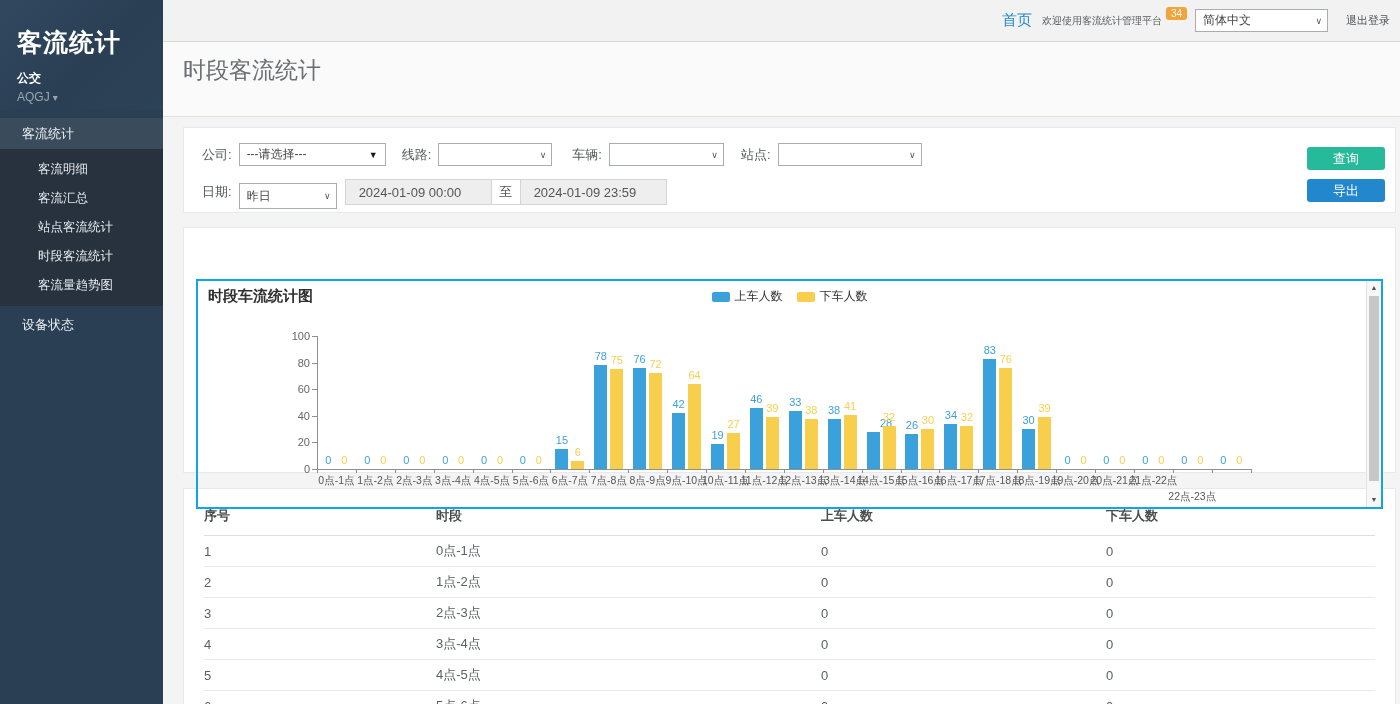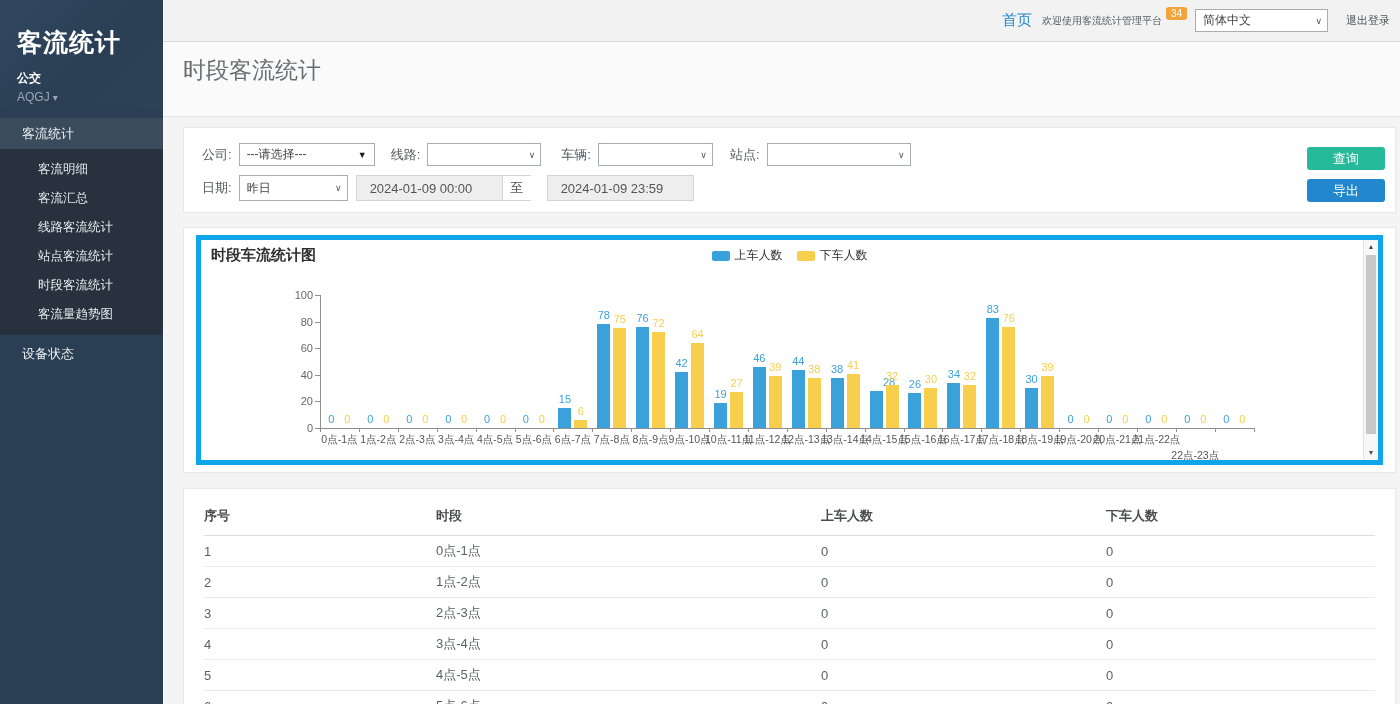--- a/index.html
+++ b/index.html
@@ -53,40 +53,40 @@
   
   .panel.filters{ height:86px; padding:15px 14px 0 18px; position:relative; margin-bottom:14px; }
   .frow{ display:flex; align-items:center; }
   .frow + .frow{ margin-top:9px; }
   .flabel{ font-size:13px; color:#55585B; margin-right:7px; white-space:nowrap; }
   .sel{ position:relative; display:inline-flex; align-items:center; background:#fff;
     border:1px solid #A9ACB2; height:23px; font-size:12px; color:#444;
     padding:0 20px 0 7px; cursor:pointer; }
   .sel .glyph{ position:absolute; right:5px; color:#555; font-size:9px; }
   .sel.classic .glyph{ color:#1a1a1a; font-size:9px; right:7px; }
-  .w-company{ width:136px; } .w-line{ width:114px; margin-right:20px; }
+  .w-company{ width:147px; } .w-line{ width:114px; margin-right:20px; }
   .w-vehicle{ width:115px; margin-right:17px; } .w-station{ width:144px; }
   .g-line{ margin-left:16px; } .g-vehicle{ margin-left:0; } .g-station{ margin-left:0; }
-  .w-preset{ width:109px; height:26px; }
+  .w-preset{ width:98px; height:26px;margin-top:8px; }
   .date-input{ height:26px; width:147px; background:#EEEEEE; border:1px solid #D4D4D4;
     font-size:13px; color:#555; padding:0 0 0 13px; margin-left:8px;
     font-family:"Liberation Sans", sans-serif; }
   .to-sep{ display:inline-block; height:26px; line-height:24px; width:28px; text-align:center;
     background:#fff; border:1px solid #D4D4D4; border-left:none; border-right:none;
     font-size:13px; color:#555; }
-  .date-input.second{ margin-left:16px; }
+  .date-input.second{ margin-left:0; }
   .date-input.first{ margin-right:0; }
   .btn{ position:absolute; right:10px; width:78px; height:23px; border:none; border-radius:3px;
     color:#fff; font-size:13px; cursor:pointer; font-family:"Liberation Sans", sans-serif; }
   .btn-query{ top:19px; }
   .btn-export{ top:51px; }
 
   
   .panel.chart{ height:246px; padding:7px 12px; margin-bottom:15px; }
-  .chart-box{ position:relative; width:100%; height:100%; border:5px solid #0ea5e9; overflow:hidden; }
+  .chart-box{ position:relative; width:100%; height:100%; border:2px solid #0ea5e9; overflow:hidden;margin-top:44px; }
   .chart-title{ position:absolute; left:10px; top:6px; font-size:15px; font-weight:bold; color:#2F2F2F; }
   .legend{ position:absolute; left:50%; transform:translateX(-50%); top:7px;
     display:flex; align-items:center; gap:14px; }
   .legend-item{ display:flex; align-items:center; gap:5px; font-size:12px; color:#333; cursor:pointer; }
   .swatch{ width:18px; height:10px; border-radius:2px; }
   .axis{ position:absolute; background:#8F8F8F; }
   .tick{ position:absolute; background:#8F8F8F; }
   .ylab{ position:absolute; width:38px; text-align:right; font-size:11px; color:#666; }
   .xlab{ position:absolute; width:60px; text-align:center; font-size:10.5px; color:#555;
     white-space:nowrap; }
@@ -119,21 +119,20 @@
     <div class="org">公交</div>
     <div class="userline">
       <span>AQGJ</span><span class="caret">▾</span>
     </div>
   </div>
   <div class="menu">
       <div class="menu-parent open">客流统计</div>
       <div class="submenu">
         <div class="submenu-item">客流明细</div>
         <div class="submenu-item">客流汇总</div>
-        <div class="submenu-item">线路客流统计</div>
         <div class="submenu-item">站点客流统计</div>
         <div class="submenu-item">时段客流统计</div>
         <div class="submenu-item">客流量趋势图</div>
       </div>
       <div class="menu-parent plain">设备状态</div>
     </div>
 </div>
 
 <div class="main">
 
@@ -301,21 +300,21 @@
           <div class="bar-label" style="left: 476.6px; top: 87.9px; color: rgb(248, 207, 77);">64</div>
           <div class="bar" style="left: 513px; top: 162.7px; width: 13px; height: 25.3px; background: rgb(59, 161, 219);"></div>
           <div class="bar-label" style="left: 499.5px; top: 147.7px; color: rgb(59, 161, 219);">19</div>
           <div class="bar" style="left: 529px; top: 152.1px; width: 13px; height: 35.9px; background: rgb(248, 207, 77);"></div>
           <div class="bar-label" style="left: 515.5px; top: 137.1px; color: rgb(248, 207, 77);">27</div>
           <div class="bar" style="left: 551.8px; top: 126.8px; width: 13px; height: 61.2px; background: rgb(59, 161, 219);"></div>
           <div class="bar-label" style="left: 538.3px; top: 111.8px; color: rgb(59, 161, 219);">46</div>
           <div class="bar" style="left: 567.8px; top: 136.1px; width: 13px; height: 51.9px; background: rgb(248, 207, 77);"></div>
           <div class="bar-label" style="left: 554.3px; top: 121.1px; color: rgb(248, 207, 77);">39</div>
           <div class="bar" style="left: 590.8px; top: 129.5px; width: 13px; height: 58.5px; background: rgb(59, 161, 219);"></div>
-          <div class="bar-label" style="left: 577.3px; top: 114.5px; color: rgb(59, 161, 219);">44</div>
+          <div class="bar-label" style="left: 577.3px; top: 114.5px; color: rgb(59, 161, 219);">33</div>
           <div class="bar" style="left: 606.8px; top: 137.5px; width: 13px; height: 50.5px; background: rgb(248, 207, 77);"></div>
           <div class="bar-label" style="left: 593.3px; top: 122.5px; color: rgb(248, 207, 77);">38</div>
           <div class="bar" style="left: 629.6px; top: 137.5px; width: 13px; height: 50.5px; background: rgb(59, 161, 219);"></div>
           <div class="bar-label" style="left: 616.1px; top: 122.5px; color: rgb(59, 161, 219);">38</div>
           <div class="bar" style="left: 645.6px; top: 133.5px; width: 13px; height: 54.5px; background: rgb(248, 207, 77);"></div>
           <div class="bar-label" style="left: 632.1px; top: 118.5px; color: rgb(248, 207, 77);">41</div>
           <div class="bar" style="left: 668.5px; top: 150.8px; width: 13px; height: 37.2px; background: rgb(59, 161, 219);"></div>
           <div class="bar-label" style="left: 668px; top: 135.8px; color: rgb(59, 161, 219);">28</div>
           <div class="bar" style="left: 684.5px; top: 145.4px; width: 13px; height: 42.6px; background: rgb(248, 207, 77);"></div>
           <div class="bar-label" style="left: 671px; top: 130.4px; color: rgb(248, 207, 77);">32</div>

